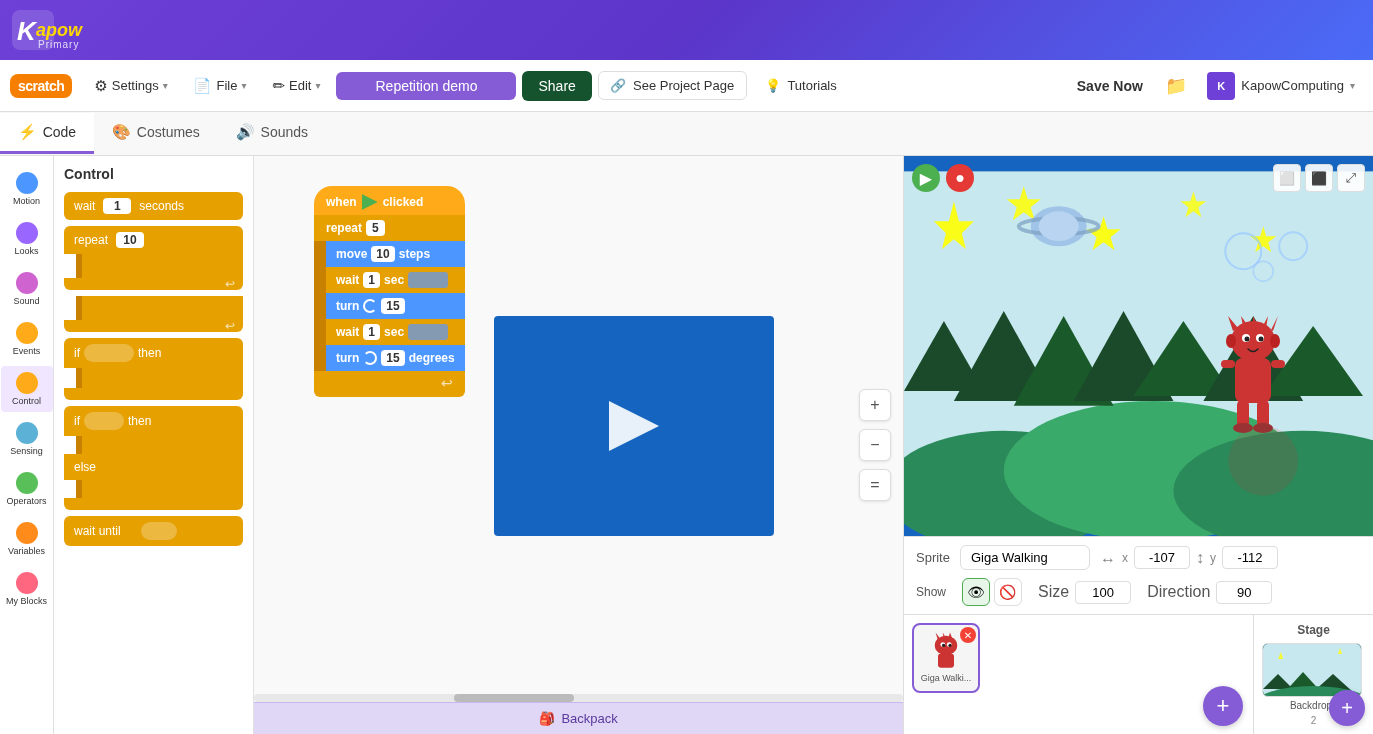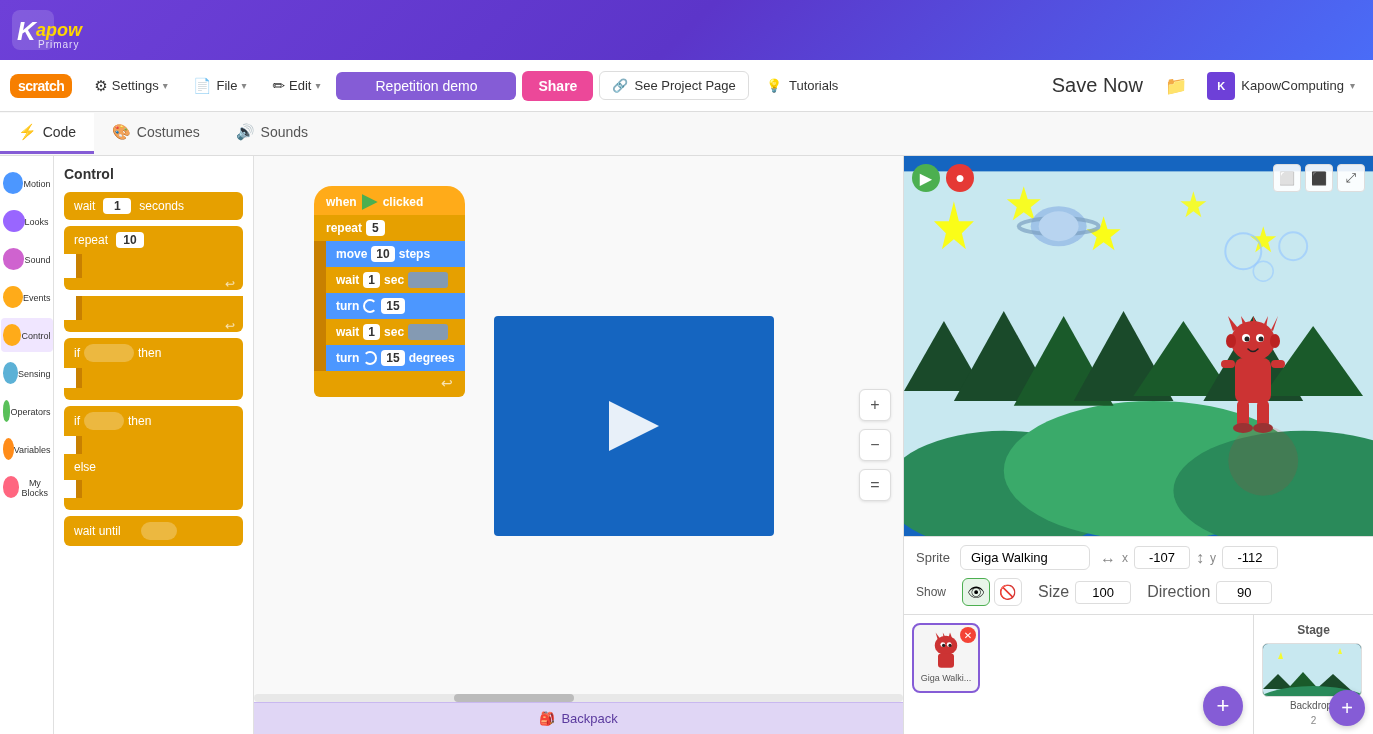--- a/index.html
+++ b/index.html
@@ -62,27 +62,27 @@
       border: none;
       border-radius: 6px;
       padding: 6px 14px;
       font-size: 14px;
       font-weight: 500;
       width: 180px;
       text-align: center;
       outline: none;
     }
     #share-btn {
-      background: #ec4899;
+      background: #14532d;
       color: white;
       border: none;
       border-radius: 6px;
       padding: 7px 16px;
       font-size: 14px;
-      font-weight: 700;
+      font-weight: 400;
       cursor: pointer;
     }
     #see-project-btn {
       display: flex;
       align-items: center;
       gap: 6px;
       padding: 6px 12px;
       border: 1px solid #ddd;
       border-radius: 6px;
       background: white;
@@ -98,22 +98,22 @@
       border: none;
       background: transparent;
       font-size: 13px;
       cursor: pointer;
       color: #333;
     }
     .toolbar-spacer { flex: 1; }
     #save-now-btn {
       background: transparent;
       border: none;
-      font-size: 20px;
-      font-weight: 400;
+      font-size: 14px;
+      font-weight: 700;
       cursor: pointer;
       color: #333;
       padding: 6px 10px;
     }
     #folder-icon-btn {
       background: transparent;
       border: none;
       font-size: 18px;
       cursor: pointer;
       color: #555;
@@ -185,21 +185,21 @@
       border-right: 1px solid #e0e0e0;
       display: flex;
       flex-direction: column;
       align-items: center;
       padding-top: 10px;
       gap: 4px;
       overflow-y: auto;
     }
     .category-item {
       display: flex;
-      flex-direction: row;
+      flex-direction: column;
       align-items: center;
       cursor: pointer;
       padding: 6px 2px;
       width: 52px;
       border-radius: 4px;
     }
     .category-dot {
       width: 22px;
       height: 22px;
       border-radius: 50%;

